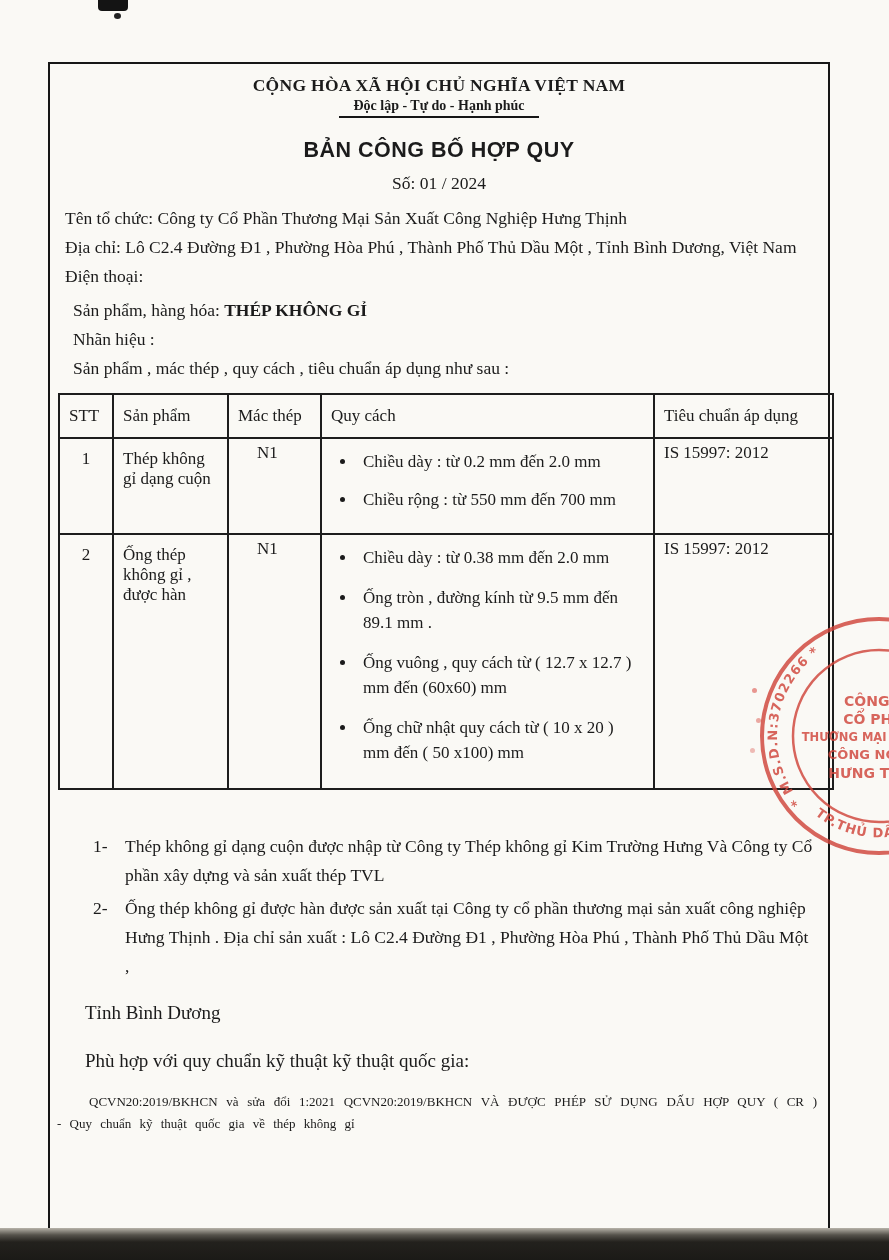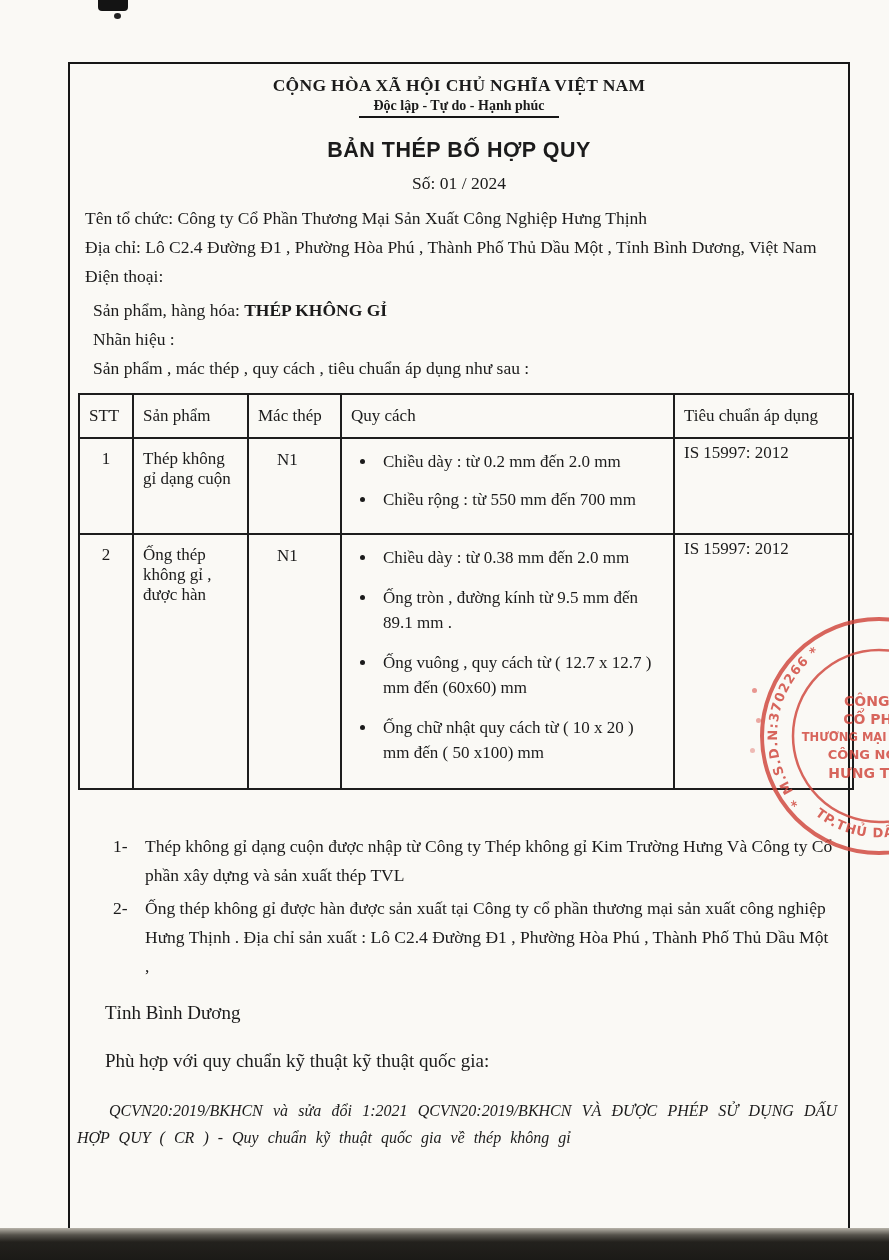--- a/index.html
+++ b/index.html
@@ -13,21 +13,21 @@
   
   .mark1 { position:absolute; left:98px; top:0; width:30px; height:11px; background:#141414; border-radius:0 0 4px 4px; }
   .mark2 { position:absolute; left:114px; top:13px; width:7px; height:6px; background:#222; border-radius:50%; }
   .bottom-band { position:absolute; left:0; top:1228px; width:889px; height:32px; z-index:9;
     background:linear-gradient(180deg,#b7b3a9 0,#55524b 7px,#23211d 14px,#1b1a17 100%); }
   .speck { position:absolute; left:752px; top:688px; width:5px; height:5px; border-radius:50%;
     background:rgba(216,69,60,.55);
     box-shadow:4px 30px 0 rgba(216,69,60,.45), -2px 60px 0 rgba(216,69,60,.35); }
 
   
-  .frame { position:absolute; left:68px; top:62px; width:782px; height:1173px;
+  .frame { position:absolute; left:48px; top:62px; width:782px; height:1173px;
     border:2.5px solid #161616; padding:11px 15px; background:transparent; }
 
   .country { text-align:center; font-weight:bold; font-size:17.5px; letter-spacing:.3px; }
   .motto { text-align:center; margin-top:2px; font-size:14px; font-weight:bold; }
   .motto span { display:inline-block; border-bottom:2px solid #161616; padding:0 14px 2px 14px; }
   .title { margin-top:20px; text-align:center; font-family:"Liberation Sans","DejaVu Sans",sans-serif;
     font-size:21.5px; font-weight:bold; letter-spacing:.5px; }
   .doc-number { margin-top:10px; text-align:center; font-size:17.5px; }
 
   .para { font-size:17.5px; line-height:1.67; }
@@ -36,35 +36,35 @@
   .block2 .para { padding-left:8px; }
   .bold { font-weight:bold; }
 
   table { border-collapse:collapse; margin-top:10px; margin-left:-7px; width:774px;
     table-layout:fixed; font-size:17px; }
   th,td { border:2px solid #1d1d1d; vertical-align:top; padding:8px 9px;
     font-weight:normal; text-align:left; }
   thead th { vertical-align:middle; height:44px; }
   col.c1{width:54px;} col.c2{width:115px;} col.c3{width:93px;} col.c4{width:333px;} col.c5{width:179px;}
   td.stt{ text-align:center; padding-top:10px; }
-  td.mt{ padding-left:28px; padding-top:11px;font-family:Liberation Serif, serif; }
+  td.mt{ padding-left:28px; padding-top:4px;font-family:Liberation Serif, serif; }
   td.sp{ padding-top:10px;margin-left:7px; }
   td.tc{ padding-top:4px; }
   tr.r1{ height:96px; } tr.r2{ height:238px; }
   td.qc ul{ list-style:disc; padding-left:26px; margin:2px 0; }
   td.qc li{ margin-bottom:12px; line-height:1.5; padding-left:6px; }
   td.qc li:last-child{ margin-bottom:0; }
   tr.r2 td.qc li{ margin-bottom:14px; }
 
   .notes { margin-top:42px; padding-left:28px; font-size:17.5px; line-height:1.64; }
   .note { display:flex; margin-bottom:5px; }
   .note .marker { width:32px; flex:none; }
   .plain-line { padding-left:20px; margin-top:17px; font-size:19px; line-height:1.64; }
-  .final { margin-top:20px; margin-left:-8px; margin-right:-4px; text-align:justify;
-    text-indent:32px; word-spacing:5px; font-size:16px; line-height:1.7;font-style:italic; }
+  .final { margin-top:14px; margin-left:-8px; margin-right:-4px; text-align:justify;
+    text-indent:32px; word-spacing:5px; font-size:13px; line-height:1.7; }
 
   
   .stamp { position:absolute; left:753px; top:610px; z-index:5; opacity:.82; }
   .stamp text, .stamp textPath { font-family:"DejaVu Sans","Liberation Sans",sans-serif;
     font-weight:bold; fill:#d0453b; }
   .s14{font-size:14px;} .s12{font-size:11.5px;} .s13{font-size:13px;}
   .ring{ fill:none; stroke:#d0453b; }
 </style>
 </head>
 <body>
@@ -72,21 +72,21 @@
 <div class="mark1"></div>
 <div class="mark2"></div>
 
 <div class="frame">
 
   <div class="country">CỘNG HÒA XÃ HỘI CHỦ NGHĨA VIỆT NAM</div>
   <div class="motto">
     <span>Độc lập - Tự do - Hạnh phúc</span>
   </div>
 
-  <div class="title">BẢN THÉP BỐ HỢP QUY</div>
+  <div class="title">BẢN CÔNG BỐ HỢP QUY</div>
   <div class="doc-number">Số: 01 / 2024</div>
 
   <div class="block1">
     <p class="para">Tên tổ chức: Công ty Cổ Phần Thương Mại Sản Xuất Công Nghiệp Hưng Thịnh</p>
     <p class="para">Địa chỉ: Lô C2.4 Đường Đ1 , Phường Hòa Phú , Thành Phố Thủ Dầu Một , Tỉnh Bình Dương, Việt Nam</p>
     <p class="para">Điện thoại:</p>
   </div>
 
   <div class="block2">
     <p class="para"><span>Sản phẩm, hàng hóa: </span><span class="bold">THÉP KHÔNG GỈ</span></p>

